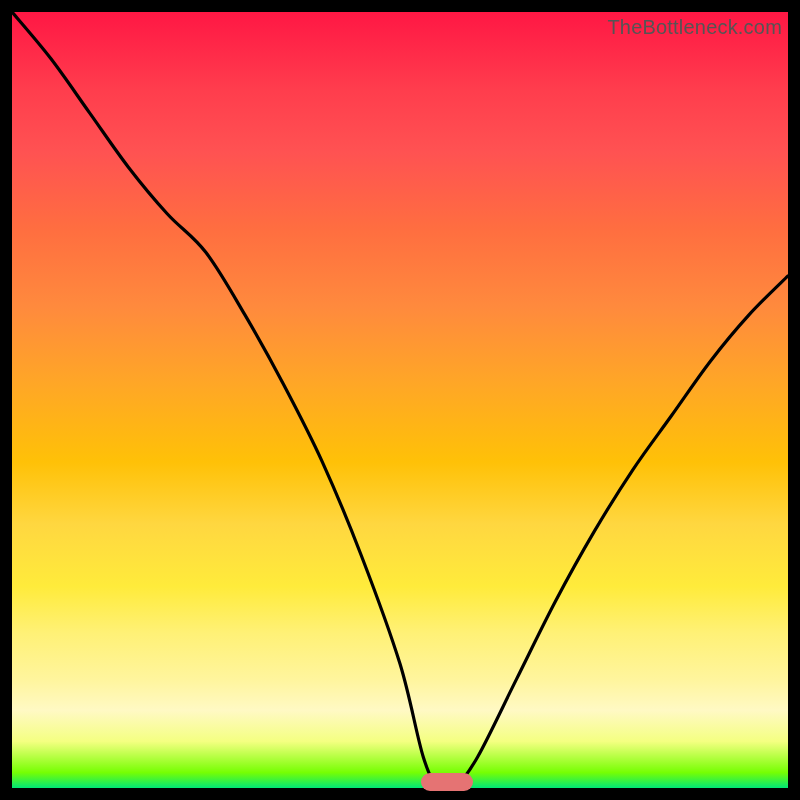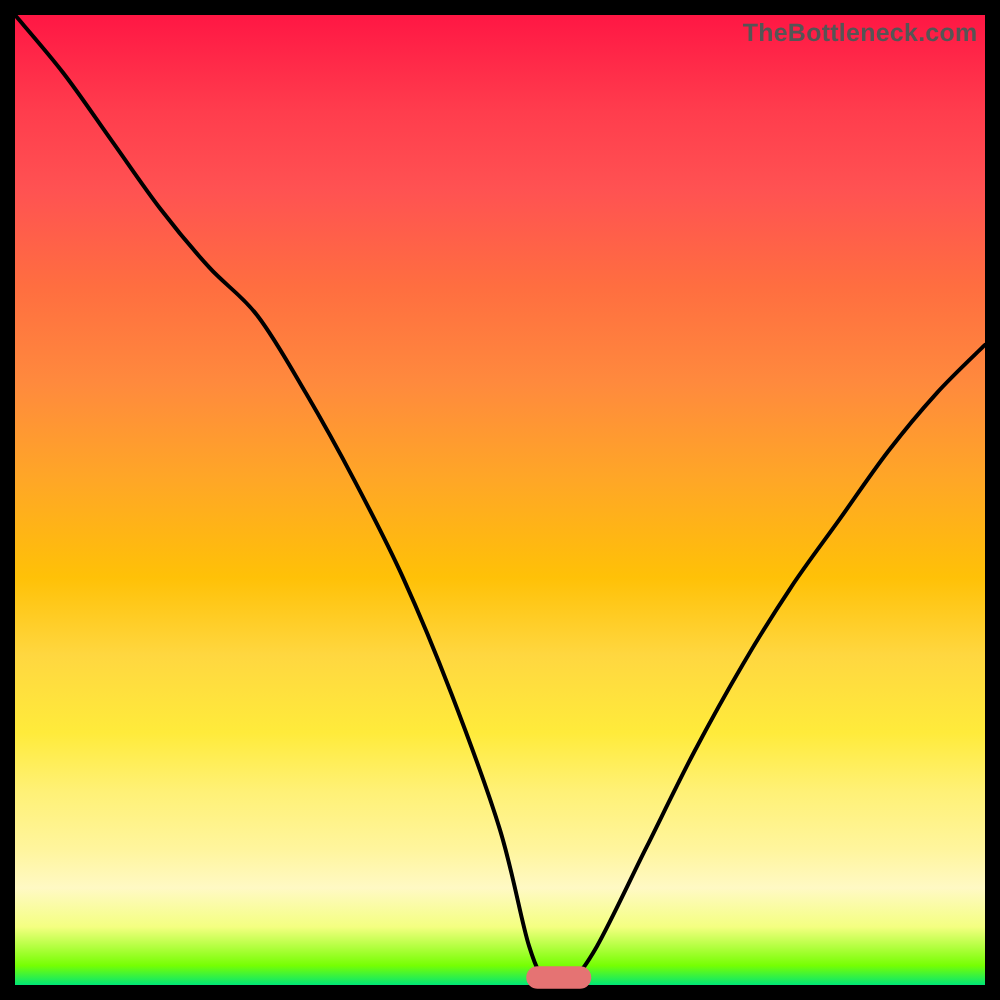--- a/index.html
+++ b/index.html
@@ -34,21 +34,21 @@
       #76ff03 98%,
       #00e676 100%
     );
   }
   .watermark {
     position: absolute;
     top: 16px;
     right: 18px;
     color: #555;
     font-size: 20px;
-    font-weight: 700;
+    font-weight: 400;
     letter-spacing: 0.2px;
     z-index: 10;
   }
   .curve-svg {
     position: absolute;
     left: 12px;
     top: 12px;
     width: 776px;
     height: 776px;
     z-index: 5;

